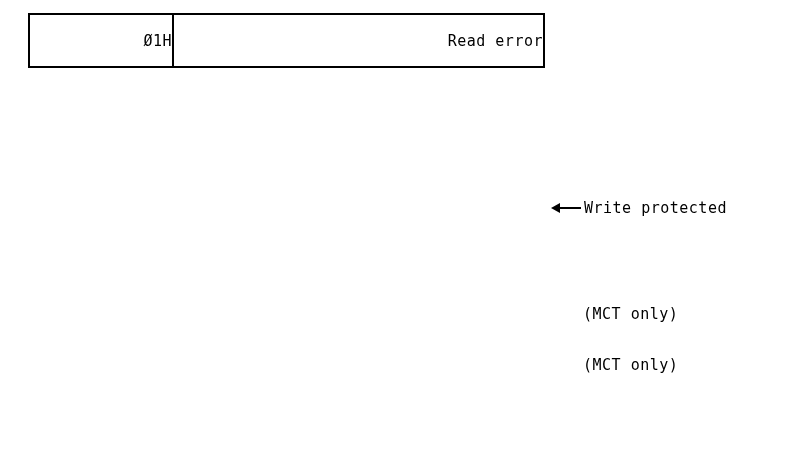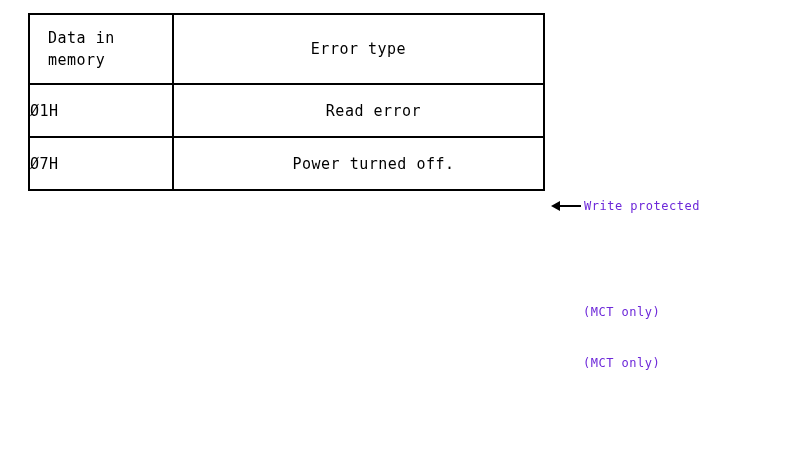--- a/index.html
+++ b/index.html
@@ -46,36 +46,36 @@
   .hdr-code .l1,
   .hdr-code .l2 { display: block; white-space: pre; }
 
   .hdr-desc {
     height: 68px;
     text-align: center;
   }
 
   .cell-code {
     height: 51px;
-    text-align: left;
+    text-align: right;
   }
   .cell-desc {
     height: 51px;
-    text-align: center;
+    text-align: right;
     padding-left: 30px !important;
   }
 
   
   .annotation {
     position: absolute;
     font-family: "DejaVu Sans Mono", "Liberation Mono", monospace;
-    font-size: 12px;
+    font-size: 15px;
     letter-spacing: 0.5px;
     white-space: nowrap;
-    color: #6d28d9;
+    color: #000000;
   }
   #annotation-write-protected {
     left: 551px;
     top: 199px;
     display: flex;
     align-items: center;
   }
   
   .arrow-left {
     position: relative;
@@ -108,35 +108,24 @@
 </style>
 </head>
 <body>
 
 <table id="error-table">
   <colgroup>
     <col class="c-code">
     <col class="c-desc">
   </colgroup>
   <tbody>
-    <tr>
-      <td class="hdr-code">
-        <span class="l1">Data in</span>
-        <span class="l2">memory</span>
-      </td>
-      <td class="hdr-desc">Error type</td>
-    </tr>
 
     <tr>
       <td class="cell-code">Ø1H</td>
       <td class="cell-desc">Read error</td>
-    </tr>
-    <tr>
-      <td class="cell-code">Ø7H</td>
-      <td class="cell-desc">Power turned off.</td>
     </tr>
   </tbody>
 </table>
 
 <div class="annotation" id="annotation-write-protected">
   <span class="arrow-left">
     <span class="head"></span>
     <span class="shaft"></span>
   </span>
   <span>Write protected</span>

